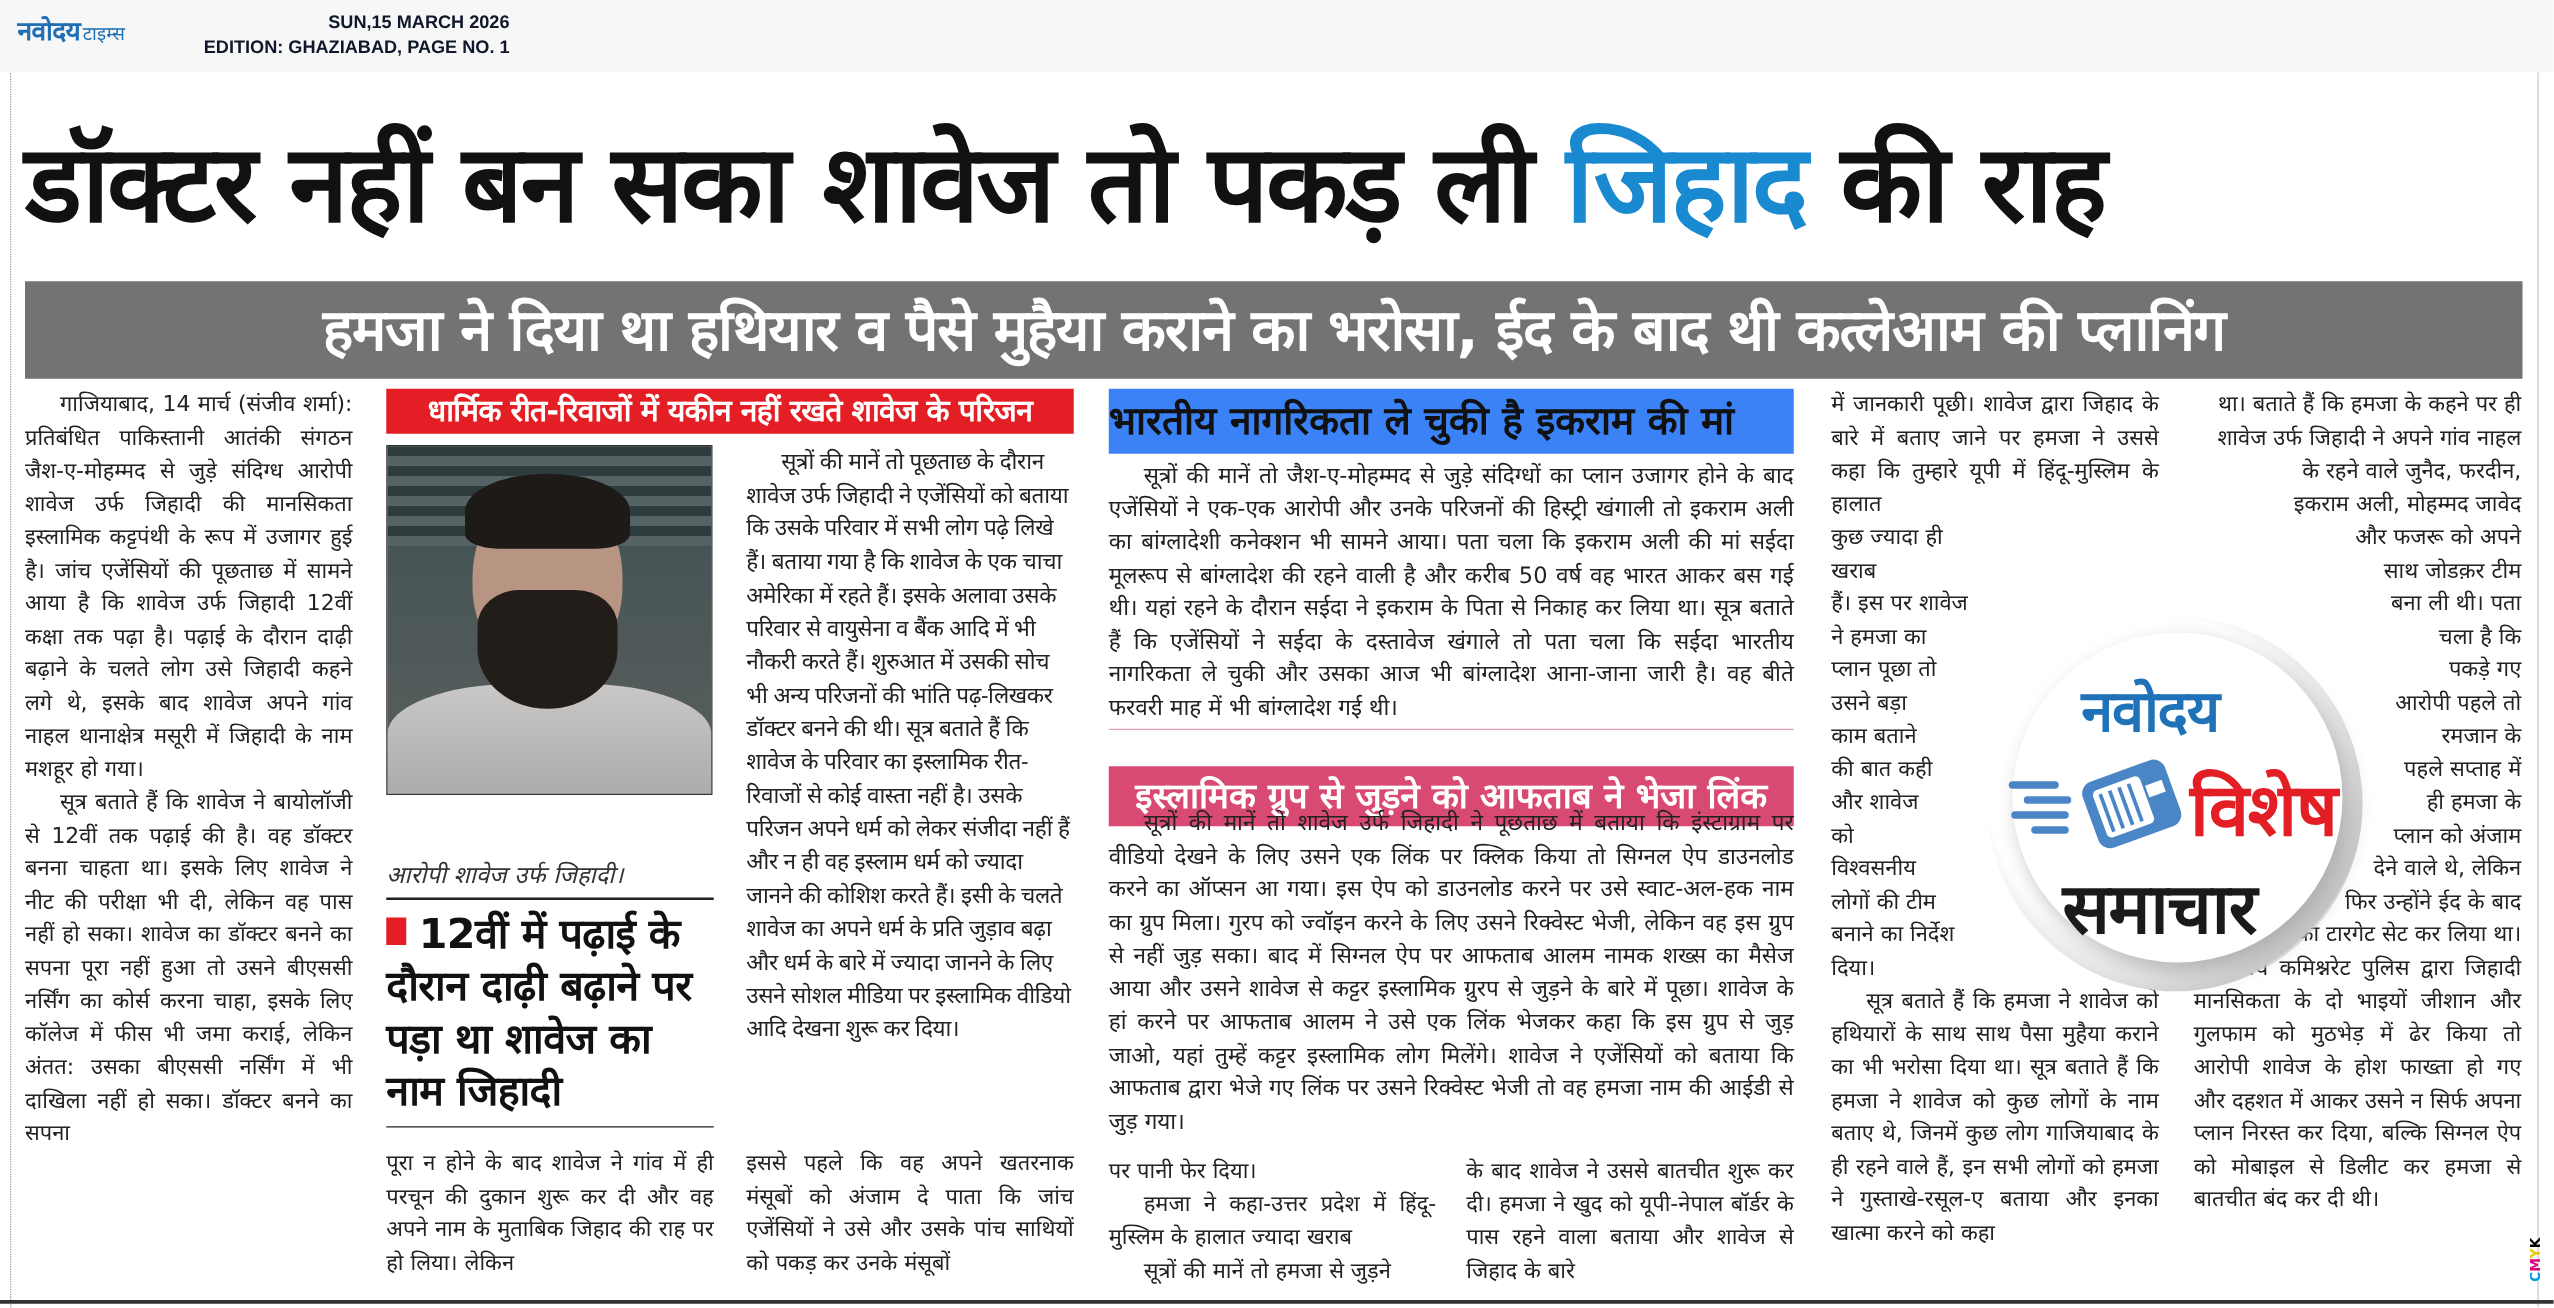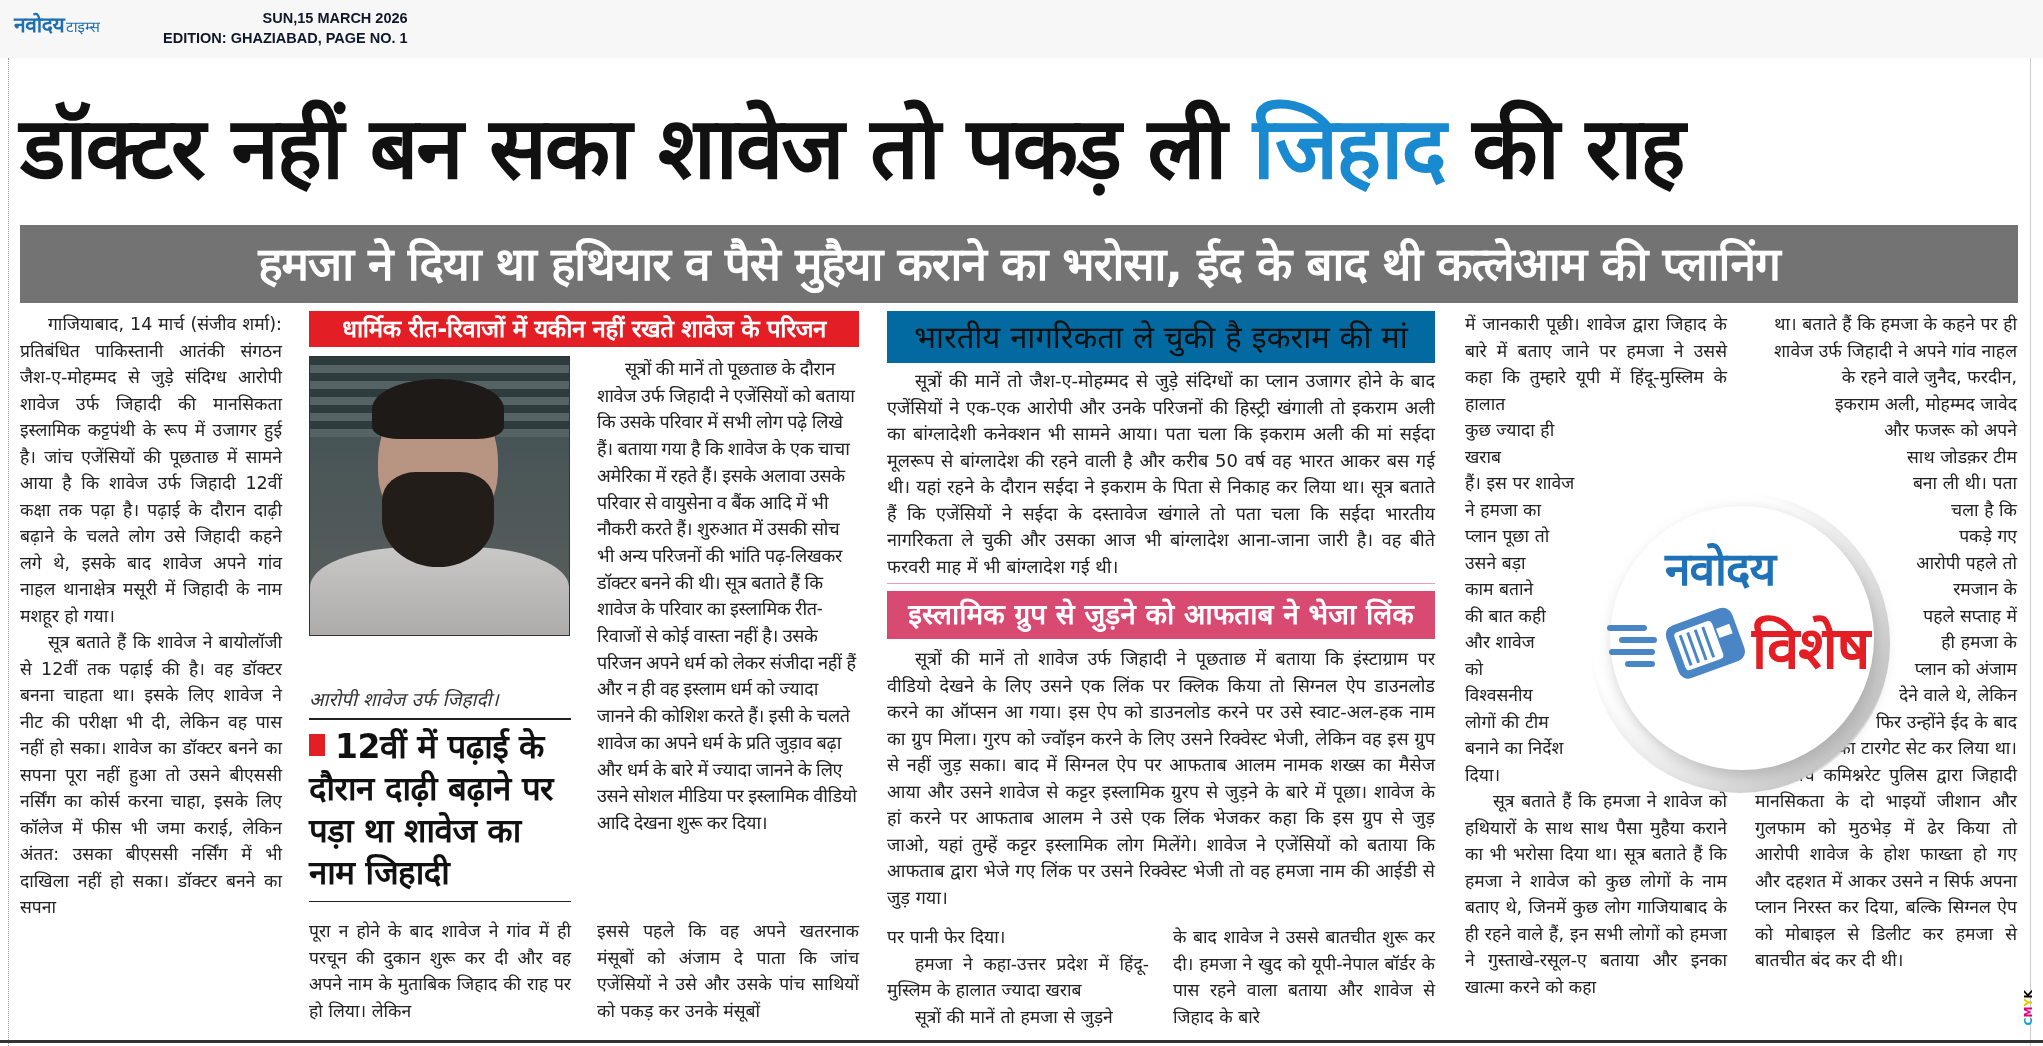--- a/index.html
+++ b/index.html
@@ -33,22 +33,22 @@
   .photo .hair { position: absolute; left: 62px; top: 22px; width: 132px; height: 60px; border-radius: 50% 50% 20% 20%; background: #1e1a18; }
   .photo .beard { position: absolute; left: 72px; top: 115px; width: 112px; height: 95px; border-radius: 30% 30% 50% 50%; background: #231d1a; }
   .photo .shirt { position: absolute; left: 0; top: 190px; width: 100%; height: 100px; background: linear-gradient(180deg, #c9c8c6, #a9a8a6); border-radius: 40% 40% 0 0; }
 
   .caption { position: absolute; left: 309px; top: 628px; width: 262px; font-size: 19px; font-style: italic; color: #333; white-space: nowrap; }
   .rule { position: absolute; height: 0; border-top: 2px solid #222; }
 
   .pull-quote { position: absolute; left: 309px; top: 668px; width: 262px; font-size: 33px; font-weight: bold; line-height: 42px; color: #111; letter-spacing: -0.5px; }
   .pull-quote .sq { display: inline-block; width: 16px; height: 22px; background: #e31e24; margin-right: 10px; vertical-align: 2px; }
 
-  .yellow-banner { position: absolute; left: 887px; top: 253px; width: 548px; height: 52px; background: #0369a1; color: #111; font-size: 31px; font-weight: normal; line-height: 52px; text-align: center; white-space: nowrap; }
-  .pink-banner { position: absolute; left: 887px; top: 533px; width: 548px; height: 48px; background: #d94a72; color: #fff; font-size: 28px; font-weight: bold; line-height: 48px; text-align: center; white-space: nowrap; }
+  .yellow-banner { position: absolute; left: 887px; top: 253px; width: 548px; height: 52px; background: #3b82f6; color: #111; font-size: 31px; font-weight: bold; line-height: 52px; text-align: left; white-space: nowrap; }
+  .pink-banner { position: absolute; left: 887px; top: 555px; width: 548px; height: 48px; background: #d94a72; color: #fff; font-size: 28px; font-weight: bold; line-height: 48px; text-align: center; white-space: nowrap; }
   .pink-rule { position: absolute; left: 887px; top: 525px; width: 548px; border-top: 1px solid #e4a0b5; }
 
   .badge-shadow { position: absolute; left: 1590px; top: 435px; width: 300px; height: 300px; border-radius: 50%; background: radial-gradient(circle at 45% 45%, #ffffff 58%, #e8e8e8 66%, #cfcfcf 72%, rgba(255,255,255,0) 74%); }
   .badge { position: absolute; left: 1610px; top: 448px; width: 264px; height: 264px; border-radius: 50%; background: #fff; box-shadow: 6px 8px 18px rgba(0,0,0,0.28); }
   .badge-top { position: absolute; left: 1665px; top: 478px; font-size: 46px; font-weight: bold; color: #1f72b8; letter-spacing: -1px; }
   .badge-mid { position: absolute; left: 1752px; top: 548px; font-size: 58px; font-weight: bold; color: #e31e24; letter-spacing: -1px; }
   .badge-bot { position: absolute; left: 1650px; top: 628px; font-size: 56px; font-weight: bold; color: #1a1a1a; letter-spacing: -1px; }
   .badge-icon { position: absolute; left: 1605px; top: 545px; width: 145px; height: 80px; }
   .cmyk { position: absolute; left: 2022px; top: 990px; width: 18px; font-size: 11px; font-weight: bold; writing-mode: vertical-rl; transform: rotate(180deg); line-height: 14px; }
   .cmyk span:nth-child(1){color:#00a0e0}.cmyk span:nth-child(2){color:#e0007a}.cmyk span:nth-child(3){color:#e6c800}.cmyk span:nth-child(4){color:#000}
@@ -182,18 +182,19 @@
       <g stroke="#4a86c6" stroke-width="3">
         <line x1="24" y1="18" x2="24" y2="50"></line>
         <line x1="32" y1="18" x2="32" y2="50"></line>
         <line x1="40" y1="18" x2="40" y2="50"></line>
         <line x1="48" y1="18" x2="48" y2="50"></line>
       </g>
       <rect x="60" y="24" width="14" height="10" fill="#ffffff"></rect>
     </g>
   </svg>
   <div class="badge-mid">विशेष</div>
+  <div class="badge-bot">समाचार</div>
 
   <div class="cmyk" style="top:932px;">
     <span>C</span><span>M</span><span>Y</span><span>K</span>
   </div>
 </div>
 <div class="bottom-rule"></div>
 
 </body></html>

